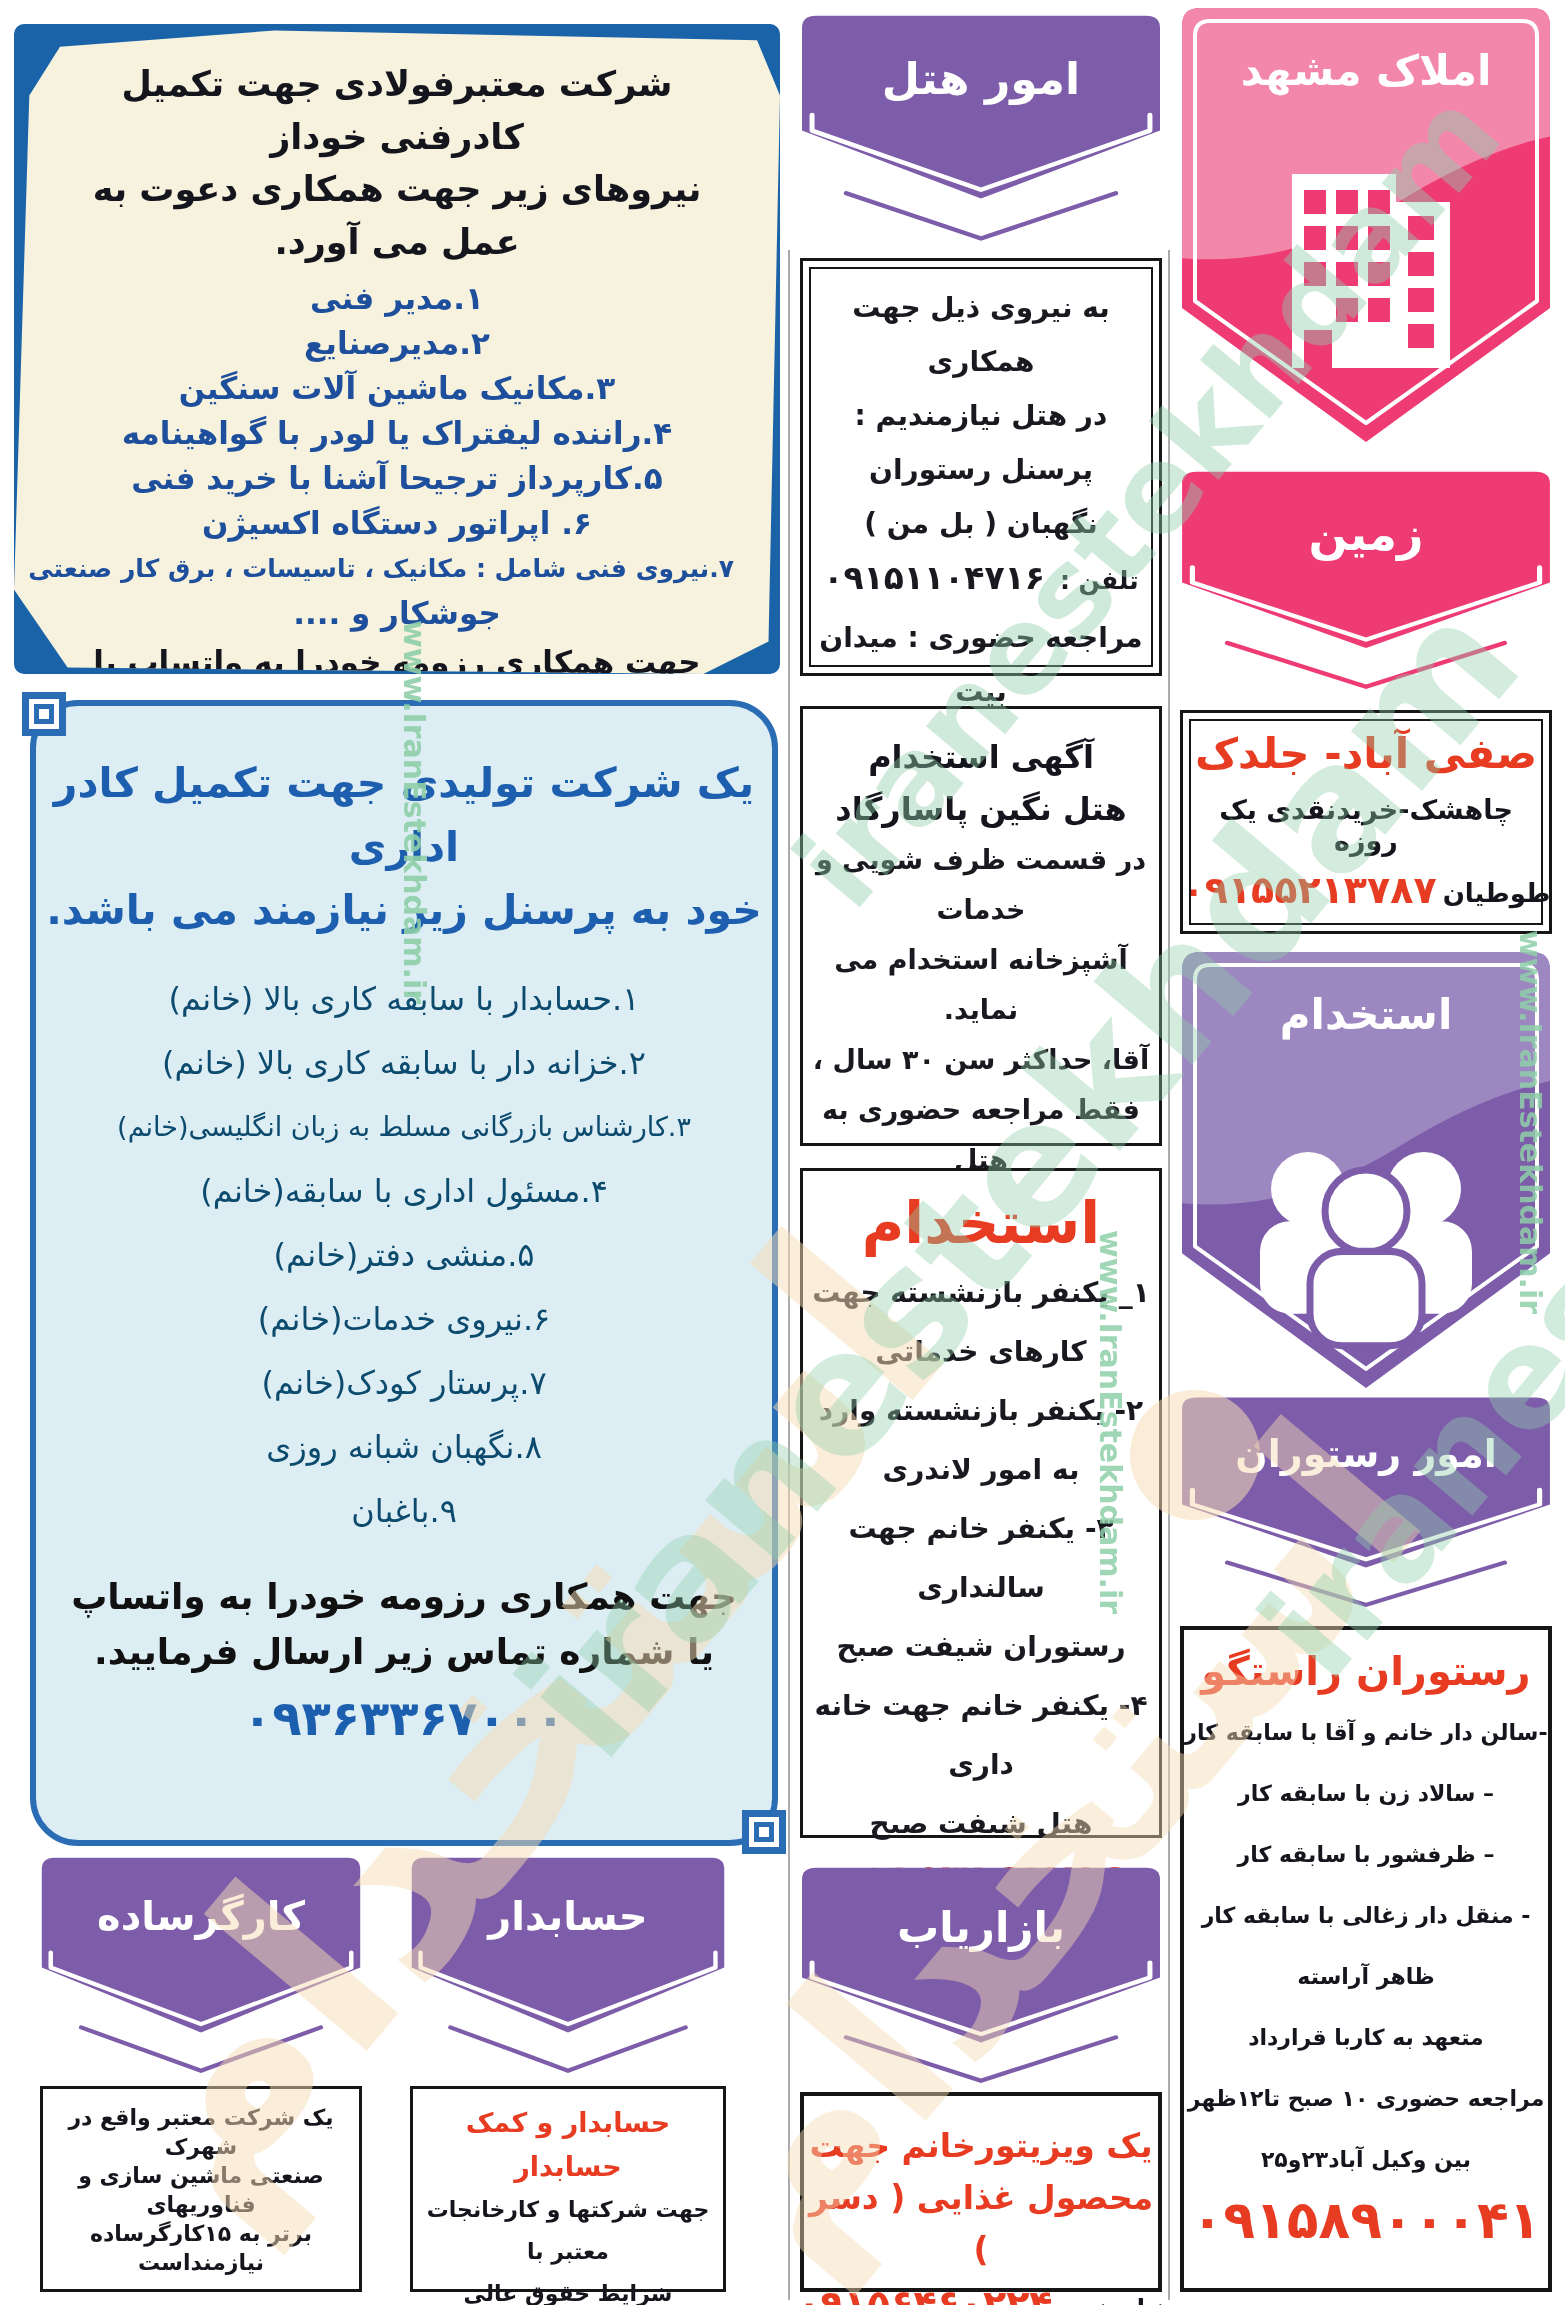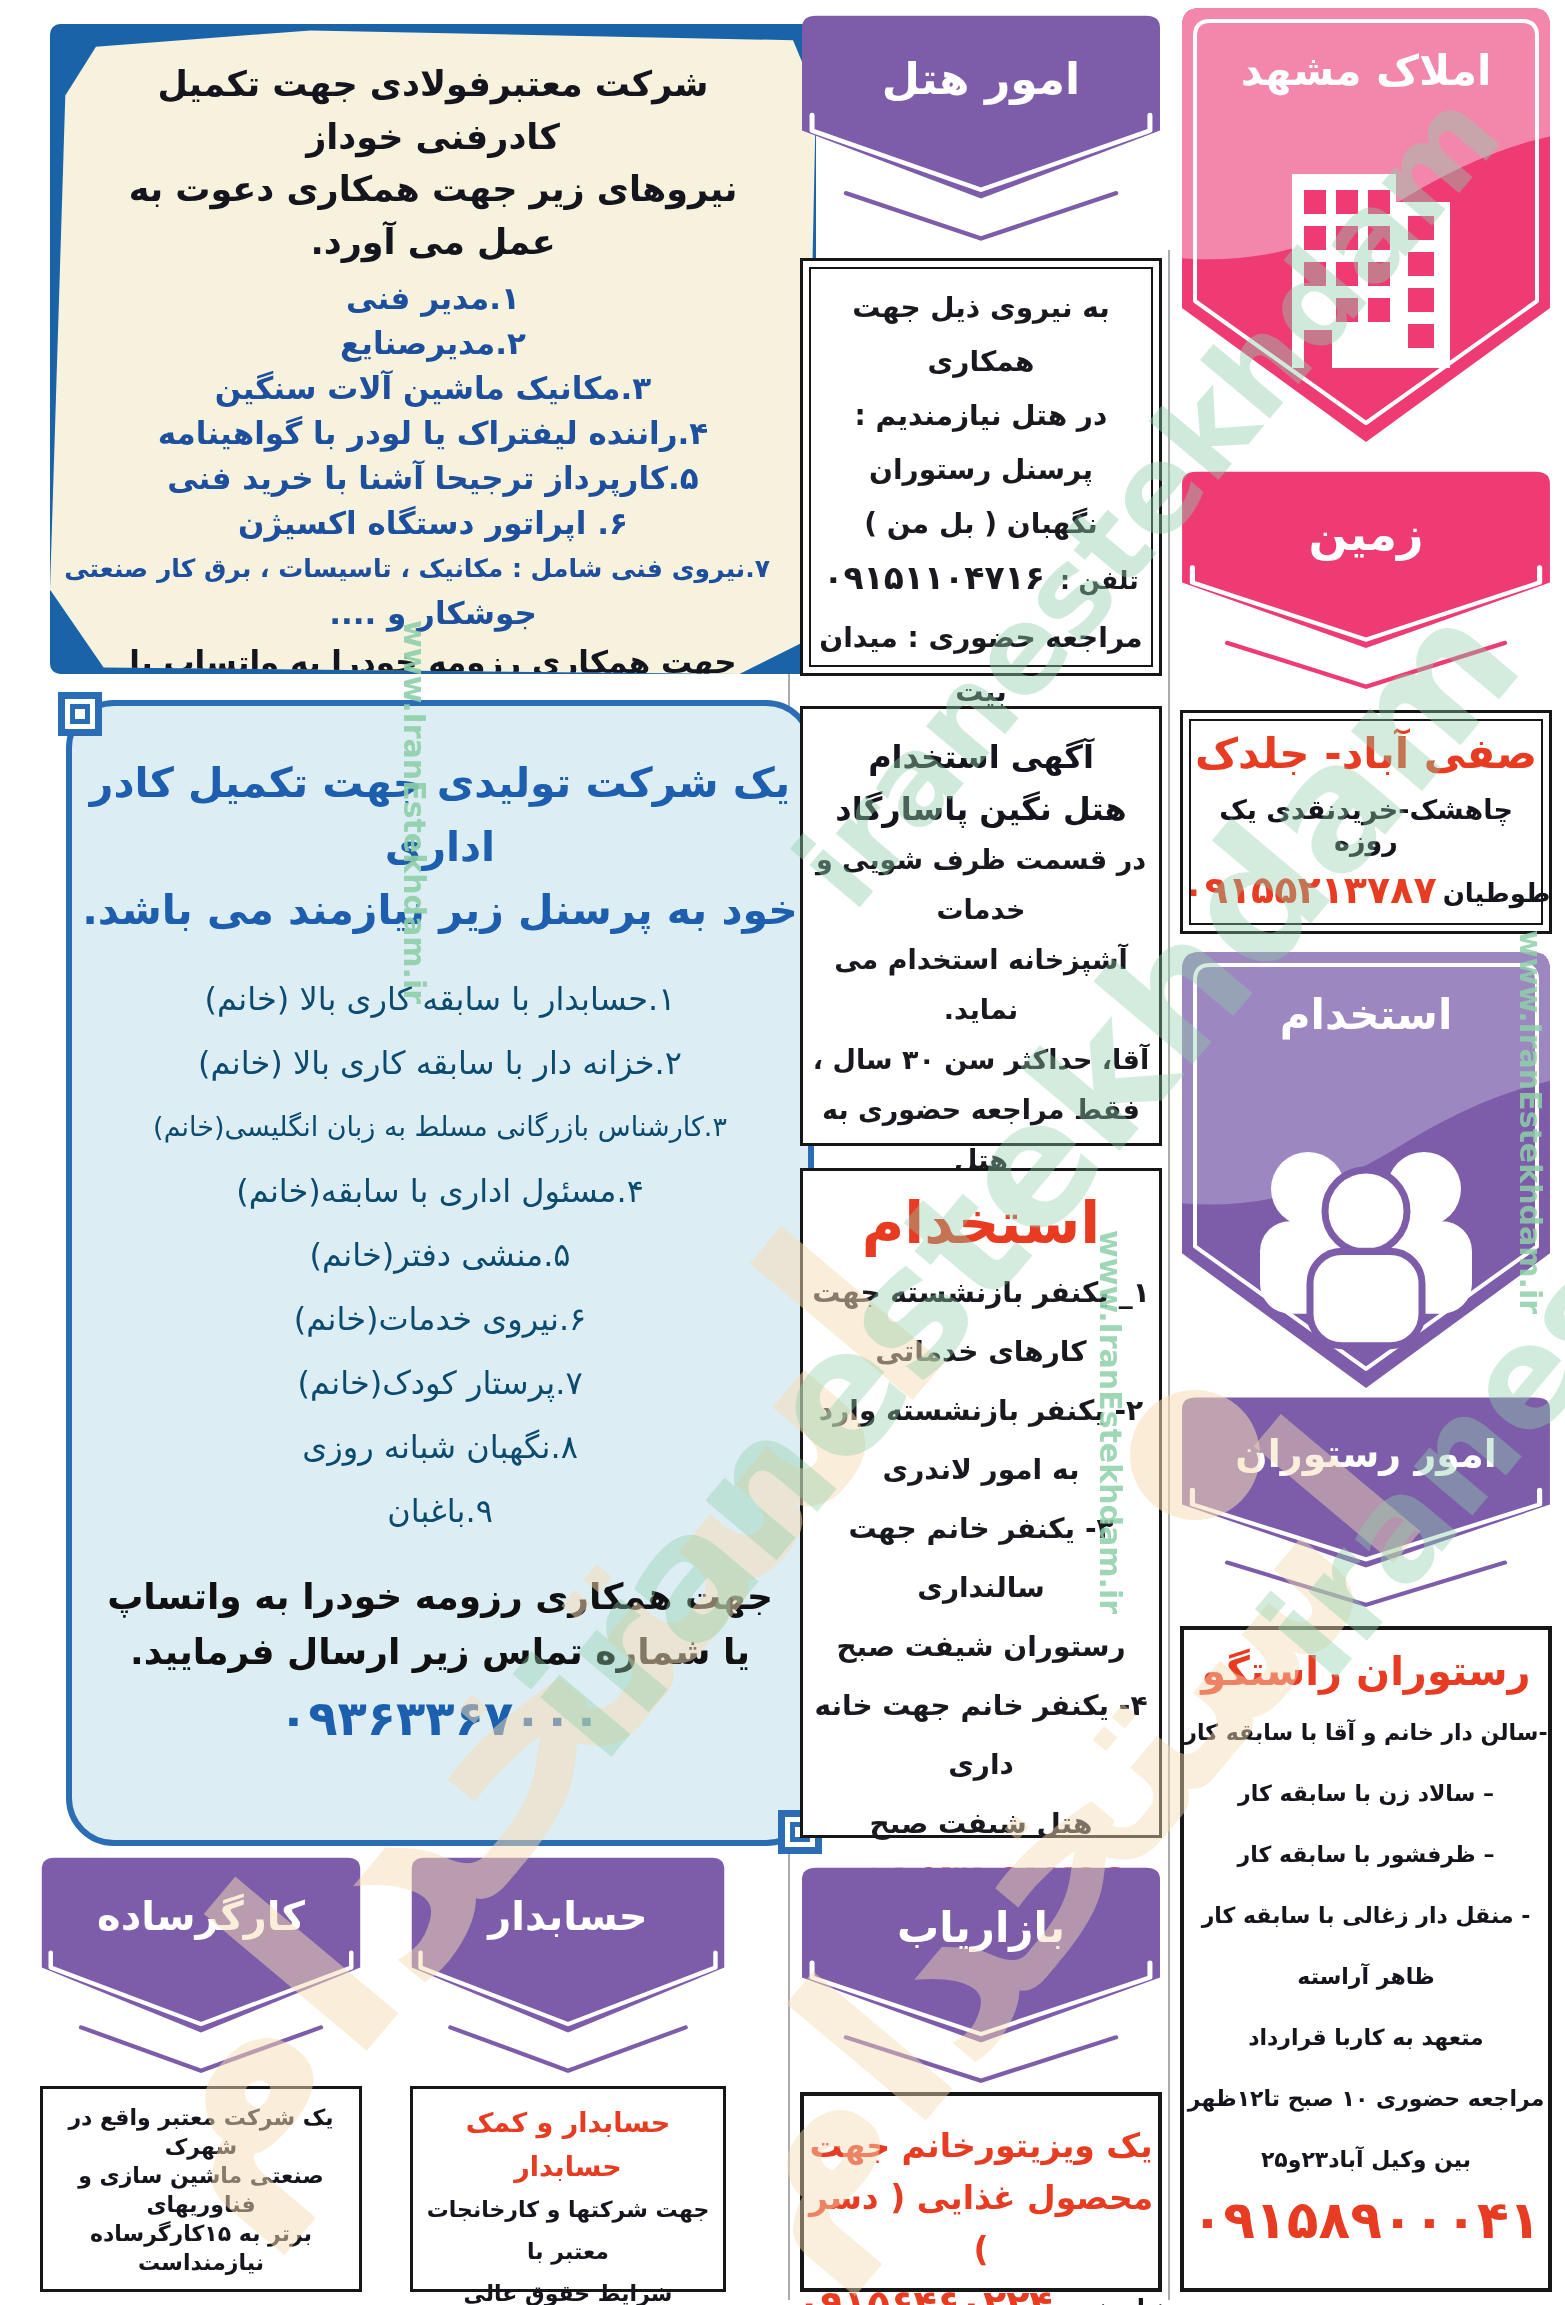--- a/index.html
+++ b/index.html
@@ -1,18 +1,18 @@
 <!DOCTYPE html>
 <html lang="fa" dir="rtl" style="--badge-purple: #7d5ca9; --purple-light: #9d87c1; --badge-pink: #ee3b74; --pink-light: #f287ab; --frame-blue: #1a63a8; --cream: #f7f2de; --box-blue-border: #2a6db5; --box-blue-bg: #dceef4; --text-blue: #1d4f9c; --red: #e73b22; --watermark-green: #8fcfa9; --watermark-peach: #f6dcb4;"><head>
 <meta charset="utf-8">
 <style>
   html,body{margin:0;padding:0;background:#fff;}
   .page{position:relative;width:1565px;height:2305px;background:#fff;overflow:hidden;
         font-family:"DejaVu Sans",sans-serif;direction:rtl;}
-  .abs{position:absolute;margin-left:36px;}
+  .abs{position:absolute;}
   .sep{position:absolute;width:2px;background:#8f8f8f;opacity:.75;z-index:1;}
 
   
   .badge{position:absolute;z-index:10;}
   .badge svg{position:absolute;inset:0;width:100%;height:100%;}
   .badge .lbl{position:absolute;left:0;right:0;top:17%;text-align:center;color:#fff;font-weight:700;}
   .ribbon-body{fill:var(--badge-purple,#7d5ca9);}
   .ribbon-inner{fill:none;stroke:#fff;stroke-width:5;stroke-linejoin:round;stroke-linecap:round;}
   .ribbon-echo{fill:none;stroke:var(--badge-purple,#7d5ca9);stroke-width:5;stroke-linecap:round;}
   .pinkribbon .ribbon-body{fill:var(--badge-pink,#ee3b74);}

